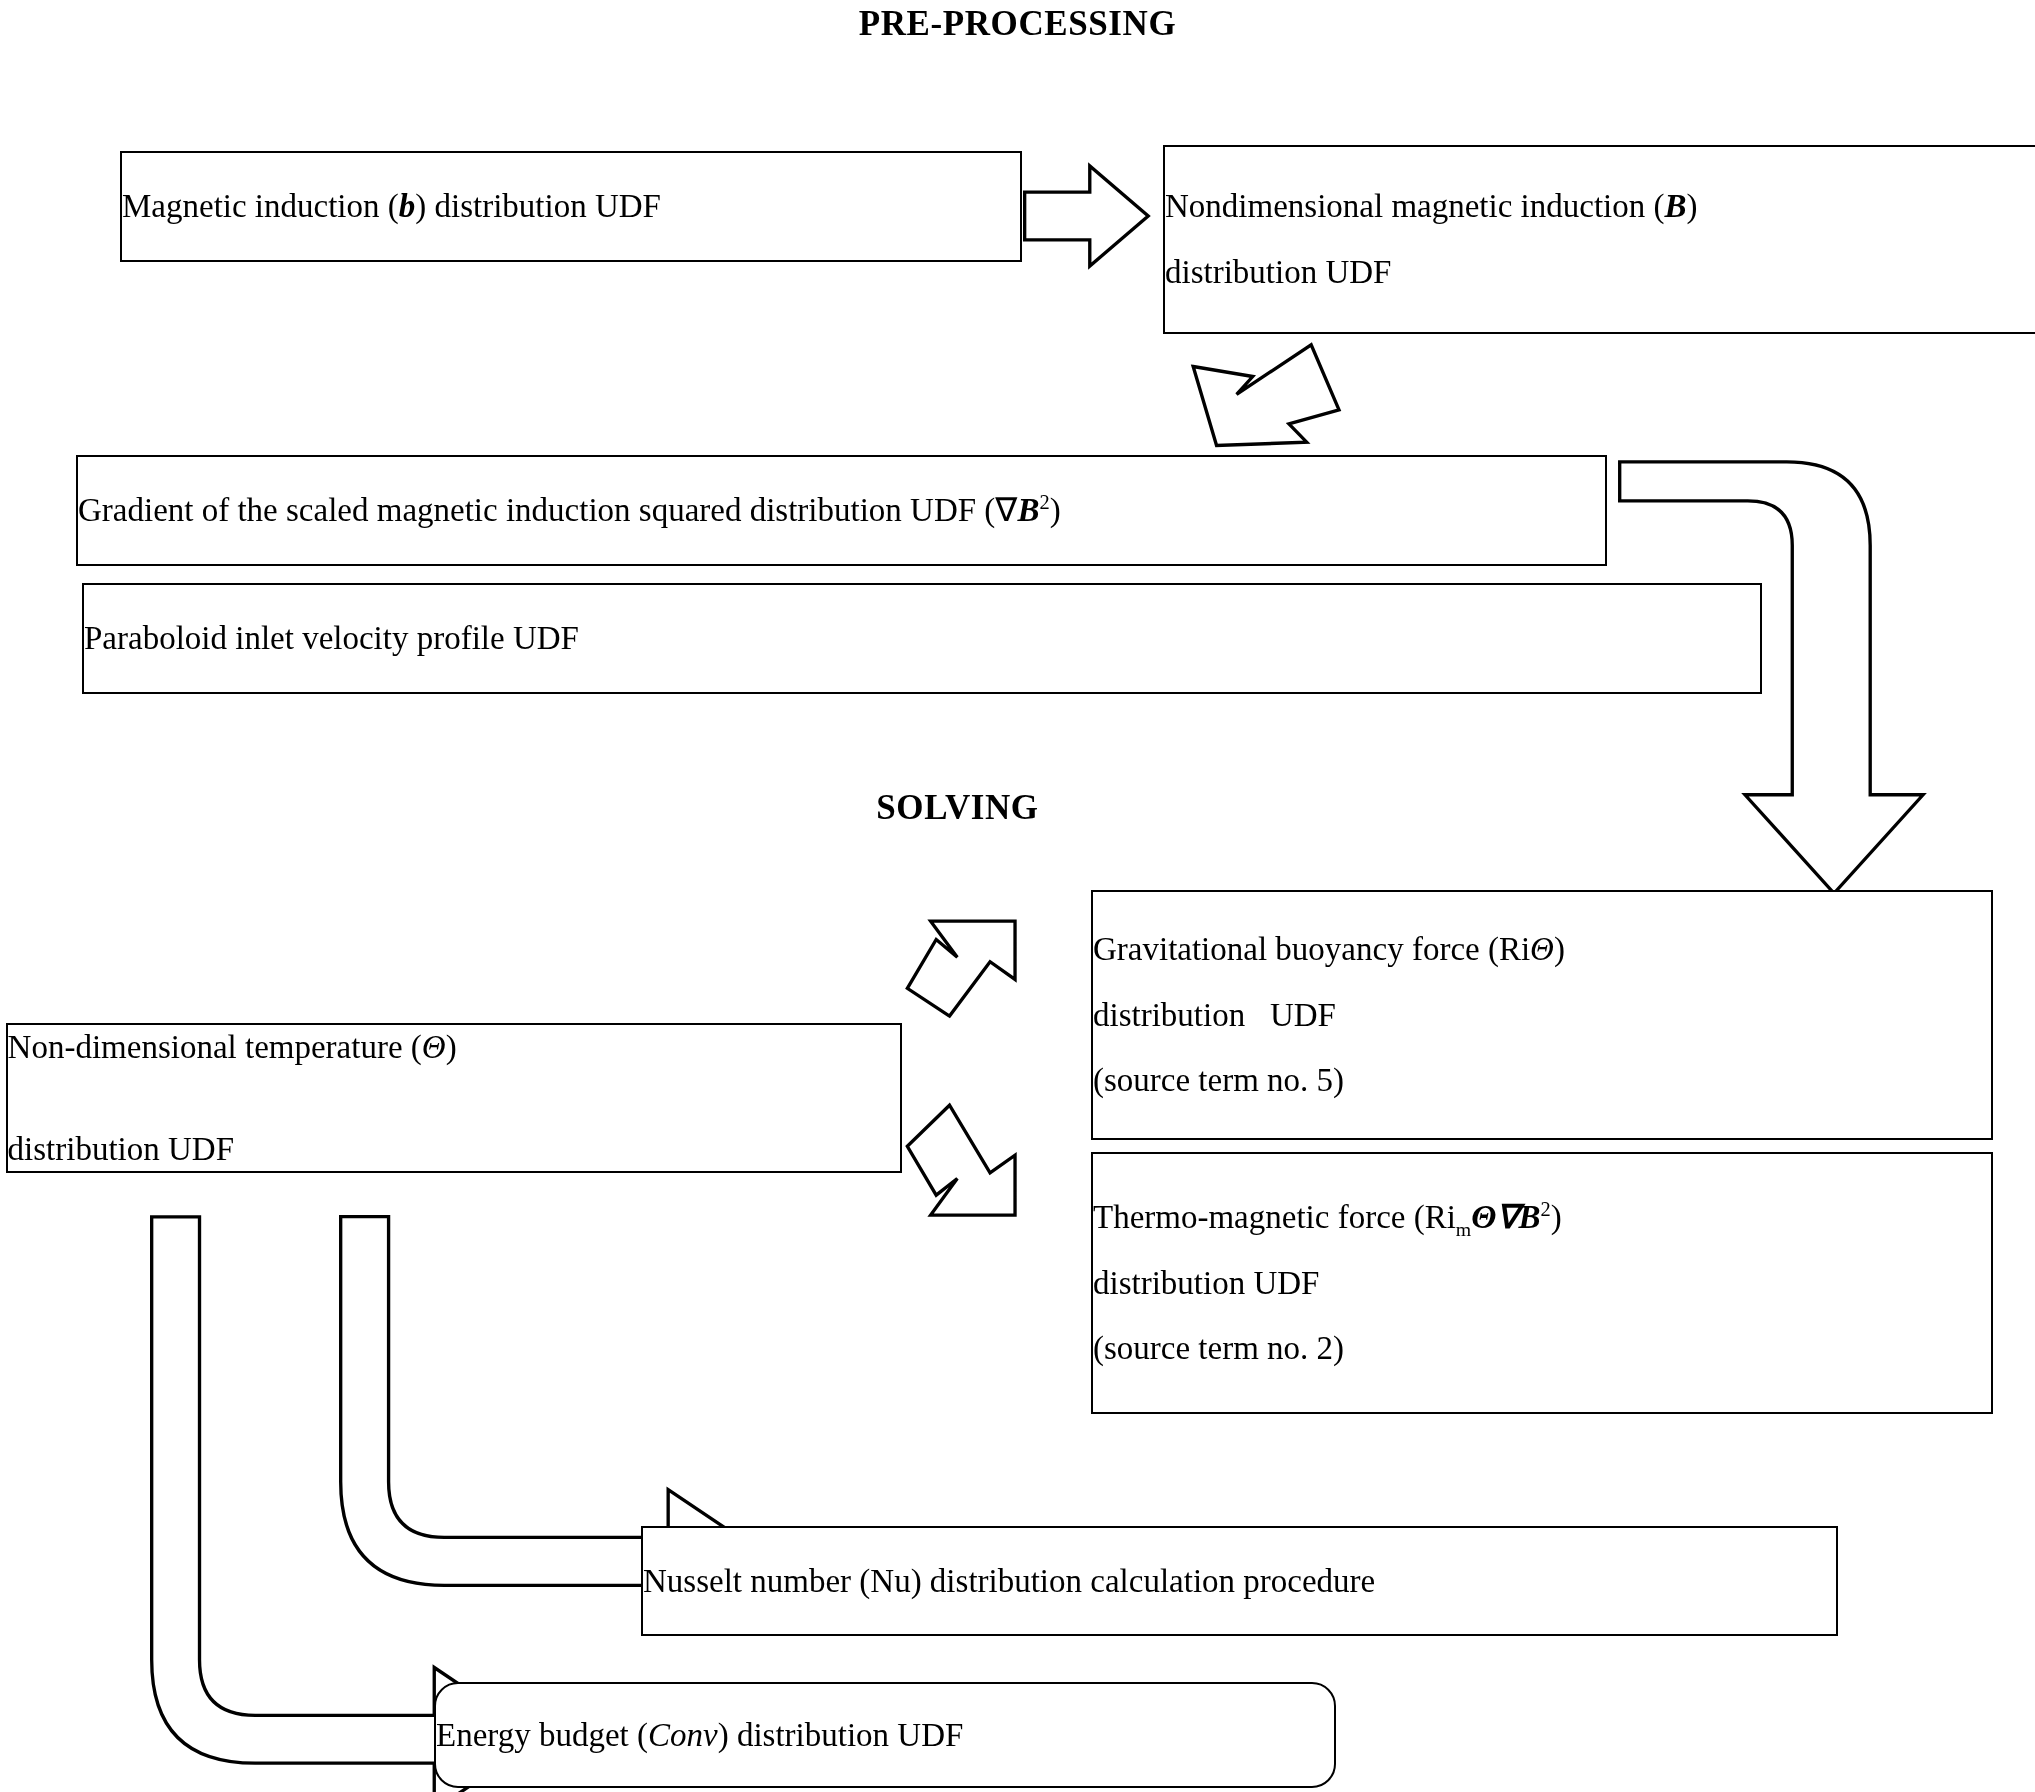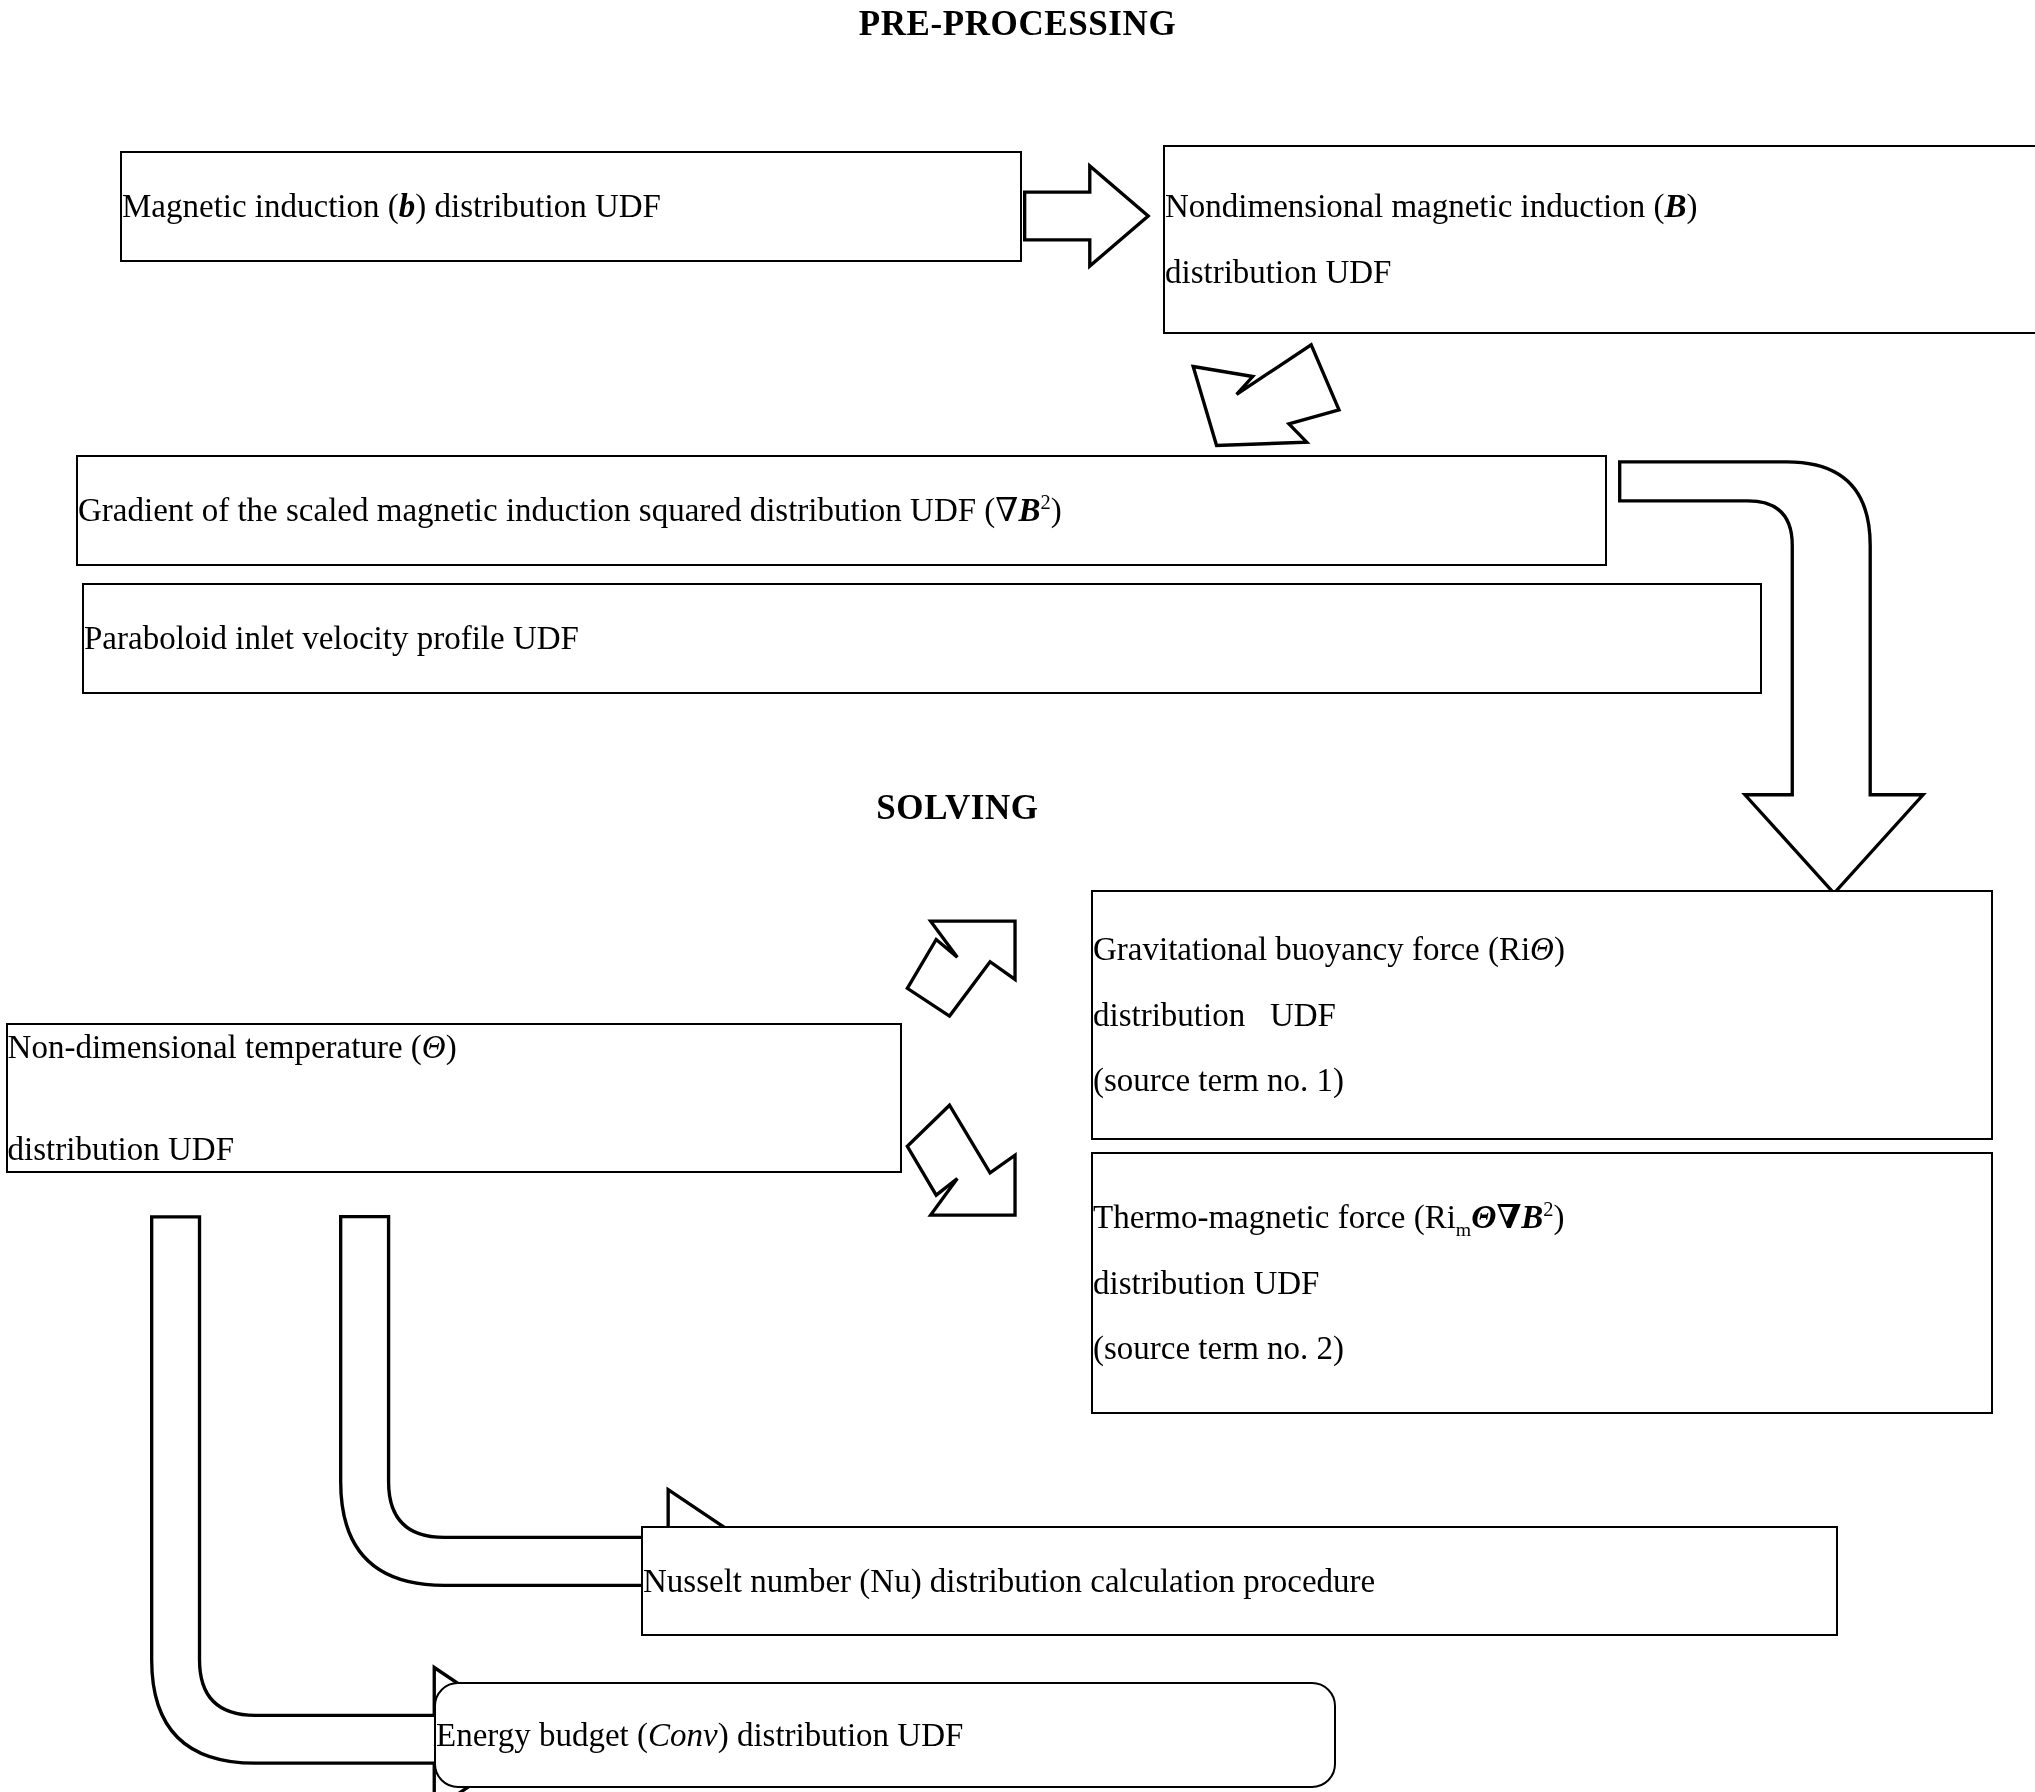--- a/index.html
+++ b/index.html
@@ -10,20 +10,21 @@
   body {
     font-family: "Liberation Serif", "DejaVu Serif", serif;
     color: #000000;
   }
   #canvas {
     position: relative;
     width: 2035px;
     height: 1793px;
     background: #ffffff;
     overflow: hidden;
+    font-family: Liberation Serif, serif;
   }
   .section-title {
     position: absolute;
     font-weight: bold;
     font-size: 35px;
     letter-spacing: 0.6px;
     text-align: center;
     white-space: nowrap;
     line-height: 1;
   }
@@ -154,21 +155,21 @@
   </div>
 
   <div class="node" style="left:5.6px; top:1023px; width:896px; height:150px;gap:36px;">
     <span class="line"><span>Non-dimensional temperature (</span><span class="it">Θ</span><span>)</span></span>
     <span class="line">distribution UDF</span>
   </div>
 
   <div class="node" style="left:1091px; top:890px; width:902px; height:250px;">
     <span class="line"><span>Gravitational buoyancy force (Ri</span><span class="it">Θ</span><span>)</span></span>
     <span class="line">distribution&nbsp;&nbsp;&nbsp;UDF</span>
-    <span class="line">(source term no. 1)</span>
+    <span class="line">(source term no. 5)</span>
   </div>
 
   <div class="node" style="left:1091px; top:1152px; width:902px; height:262px;">
     <span class="line"><span>Thermo-magnetic force (Ri</span><sub class="sb">m</sub><span class="bi">Θ∇B</span><sup class="sq">2</sup><span>)</span></span>
     <span class="line">distribution UDF</span>
     <span class="line">(source term no. 2)</span>
   </div>
 
   <div class="node" style="left:641px; top:1526px; width:1197px; height:110px;">
     <span class="line">Nusselt number (Nu) distribution calculation procedure</span>

